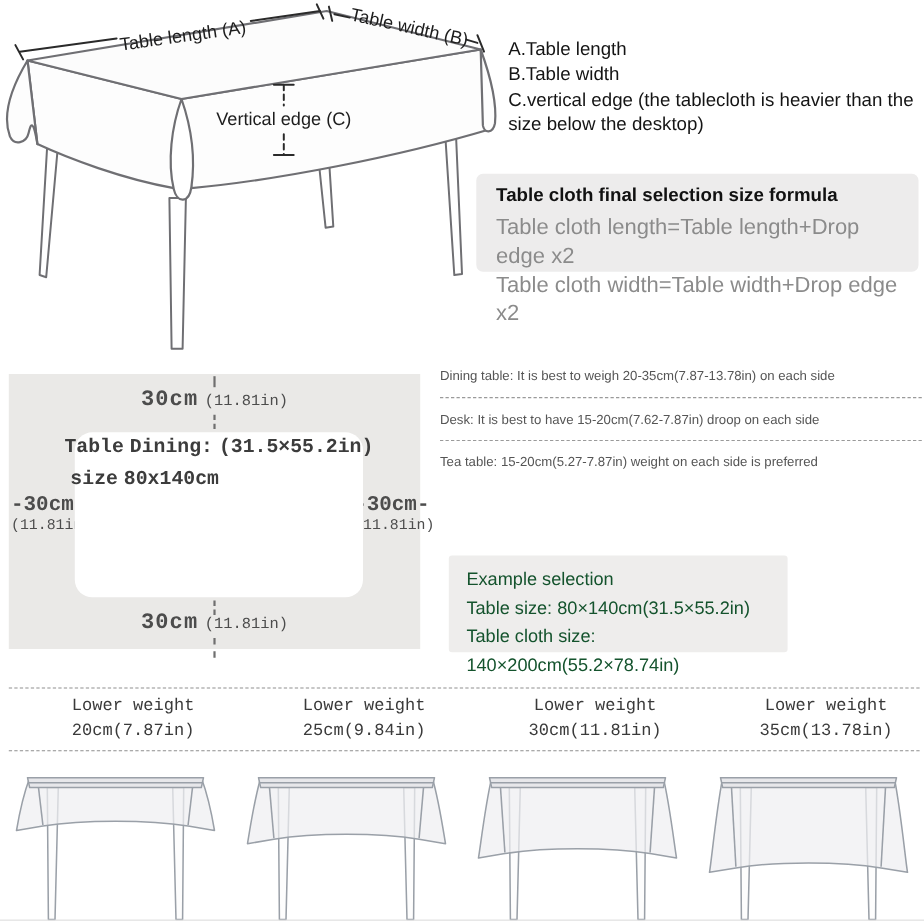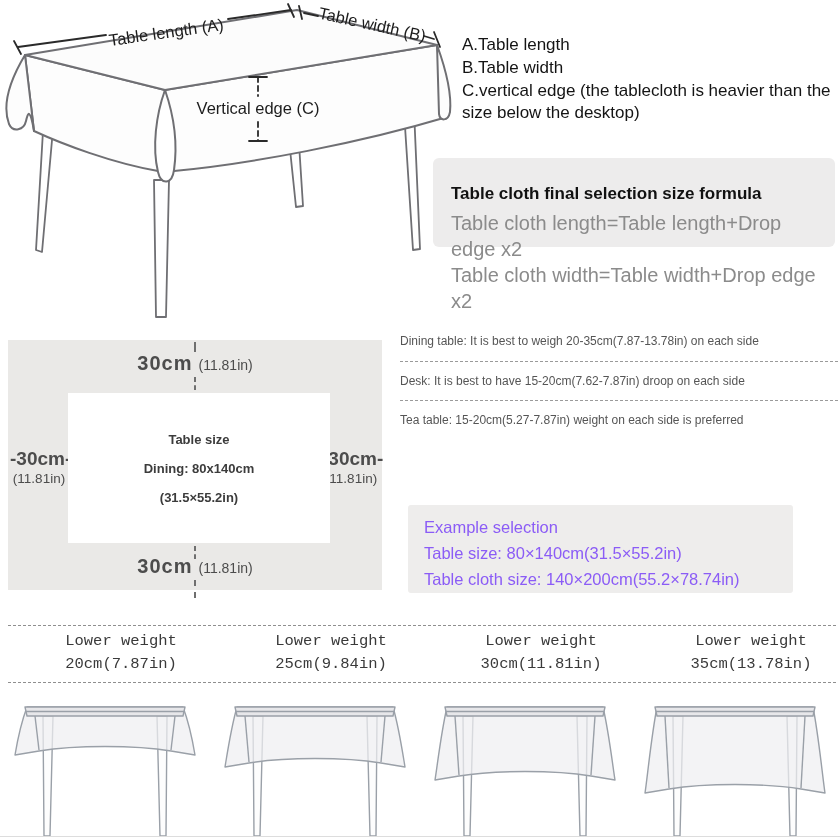--- a/index.html
+++ b/index.html
@@ -13,49 +13,49 @@
   
   .top-illo{left:0;top:0;width:460px;height:330px;}
 
   
   .legend{left:462px;top:34px;width:382px;font-size:17px;line-height:1.3;color:#141414;}
   .legend div{margin-bottom:1px;}
 
   
   .formula-box{
     left:433px;top:158px;width:402px;height:89px;background:#edecec;
-    border-radius:6px;box-sizing:border-box;padding:26px 18px;
+    border-radius:6px;box-sizing:border-box;padding:10px 18px;
   }
   .formula-box .ttl{font-weight:bold;font-size:17px;color:#111;margin-bottom:6px;}
   .formula-box .ln{font-size:20px;color:#8b8b8b;line-height:26px;}
 
   
-  .diagram{left:8px;top:340px;width:374px;height:250px;background:#eae9e7;}
+  .diagram{left:8px;top:340px;width:374px;height:250px;background:#eae9e7;font-family:Liberation Mono, monospace;}
   .diagram .whitebox{
     position:absolute;left:60px;top:53px;width:262px;height:150px;background:#fff;
-    display:flex;flex-direction:column;justify-content:center;text-align:center;
-    font-weight:bold;font-size:13px;color:#3c3c3c;line-height:29px;
+    display:flex;flex-direction:row;justify-content:center;text-align:center;
+    font-weight:bold;font-size:18px;color:#3c3c3c;line-height:29px;border-radius:16px;
   }
   .dlabel{position:absolute;color:#4c4c4c;white-space:nowrap;}
   .dlabel .cm{font-weight:bold;font-size:20px;letter-spacing:1px;}
   .dlabel .in{font-size:14px;margin-left:6px;}
   .dlabel.side{text-align:center;}
   .dlabel.side .cm{font-size:19px;letter-spacing:0;}
   .dlabel.side .in{display:block;margin:1px 0 0 0;font-size:13.5px;}
   .vtick{position:absolute;left:186px;width:0;border-left:2px dashed #6f6f6f;}
 
   
   .tips{left:400px;top:331px;width:438px;}
   .tip{font-size:12px;color:#555;line-height:21.5px;margin:0;}
   .dash-sep{border:none;border-top:1.5px dashed #9a9a9a;margin:8px 0 9px 0;}
 
   
   .example-box{
-    left:408px;top:505px;width:385px;height:88px;background:#eeedec;border-radius:3px;
-    box-sizing:border-box;padding:9px 16px;font-size:16.5px;color:#8b5cf6;line-height:26px;
+    left:408px;top:505px;width:308px;height:88px;background:#eeedec;border-radius:3px;
+    box-sizing:border-box;padding:9px 16px;font-size:16.5px;color:#14532d;line-height:26px;
   }
 
   
   .hline{left:8px;width:828px;height:0;border-top:1.5px dashed #8f8f8f;}
   .solidline{left:0;top:836px;width:840px;height:0;border-top:1px solid #ddd;}
   .lw-row{left:16px;top:630px;width:840px;display:grid;grid-template-columns:repeat(4,1fr);font-family:Liberation Mono, monospace;}
   .lw-cell{text-align:center;font-size:15.5px;color:#3a3a3a;line-height:23px;}
   .tables-row{left:0;top:695px;width:840px;display:grid;grid-template-columns:repeat(4,1fr);}
   .tables-row .cell{display:flex;justify-content:center;}
 </style>

